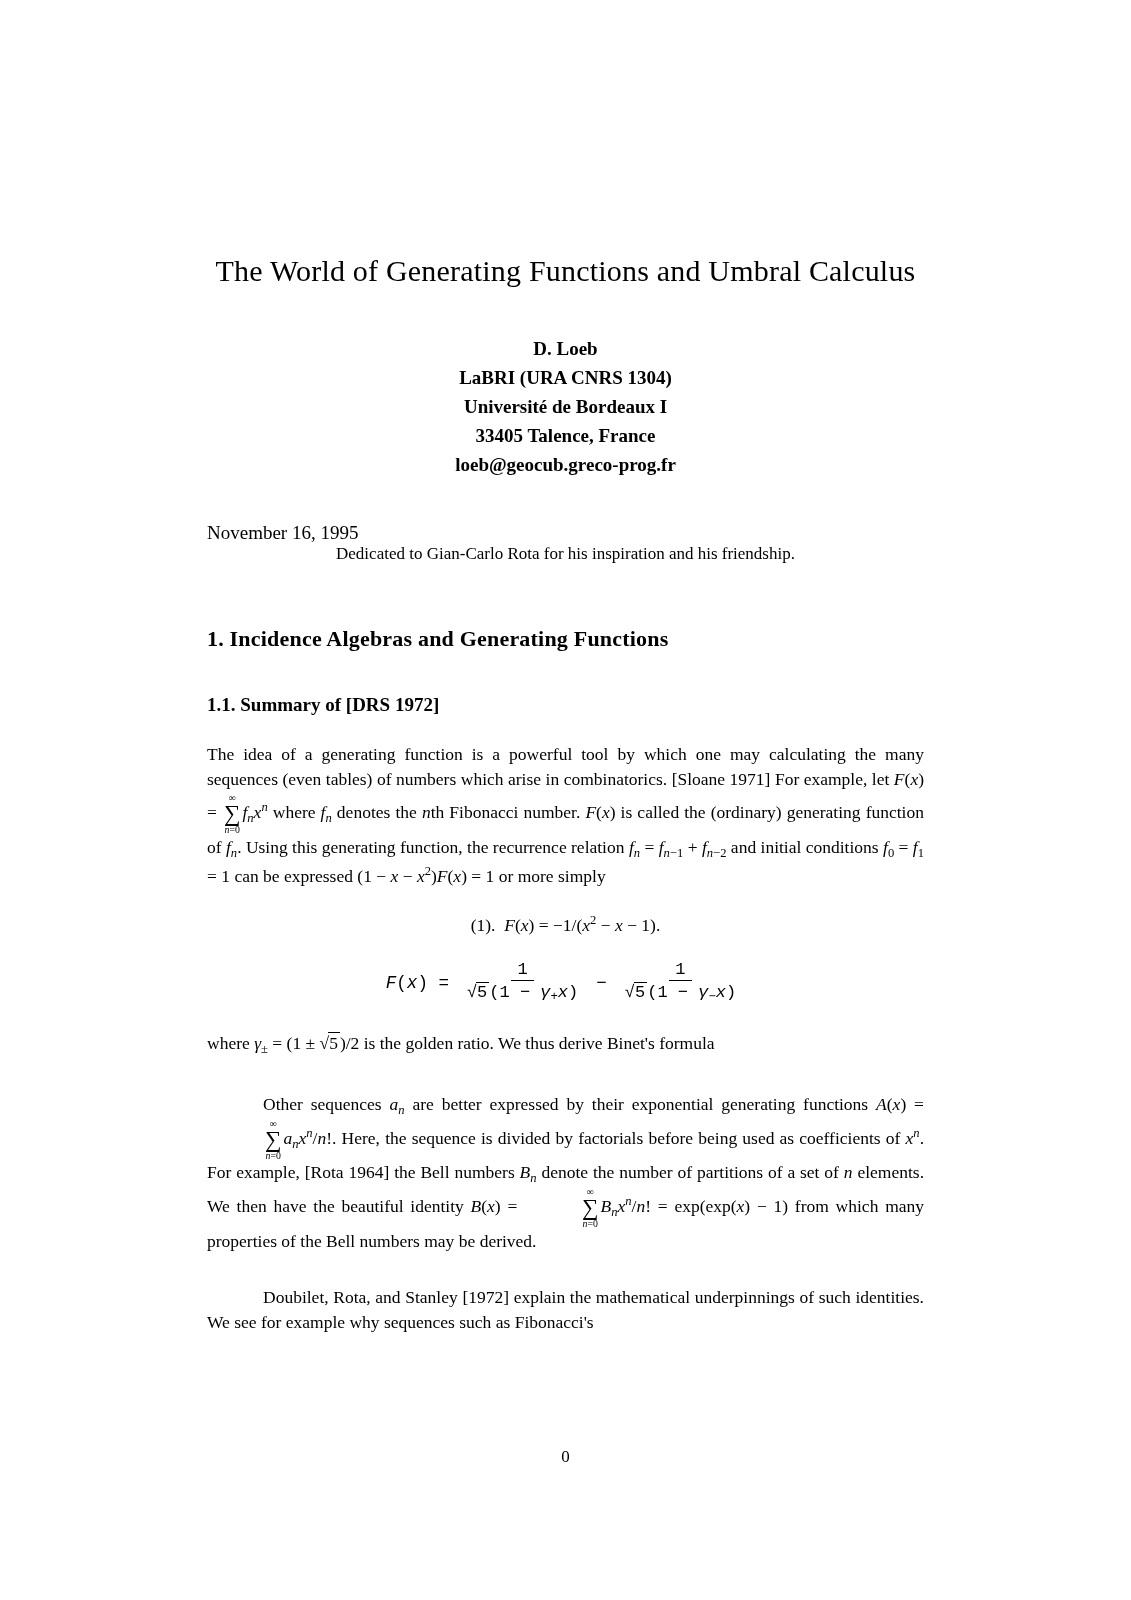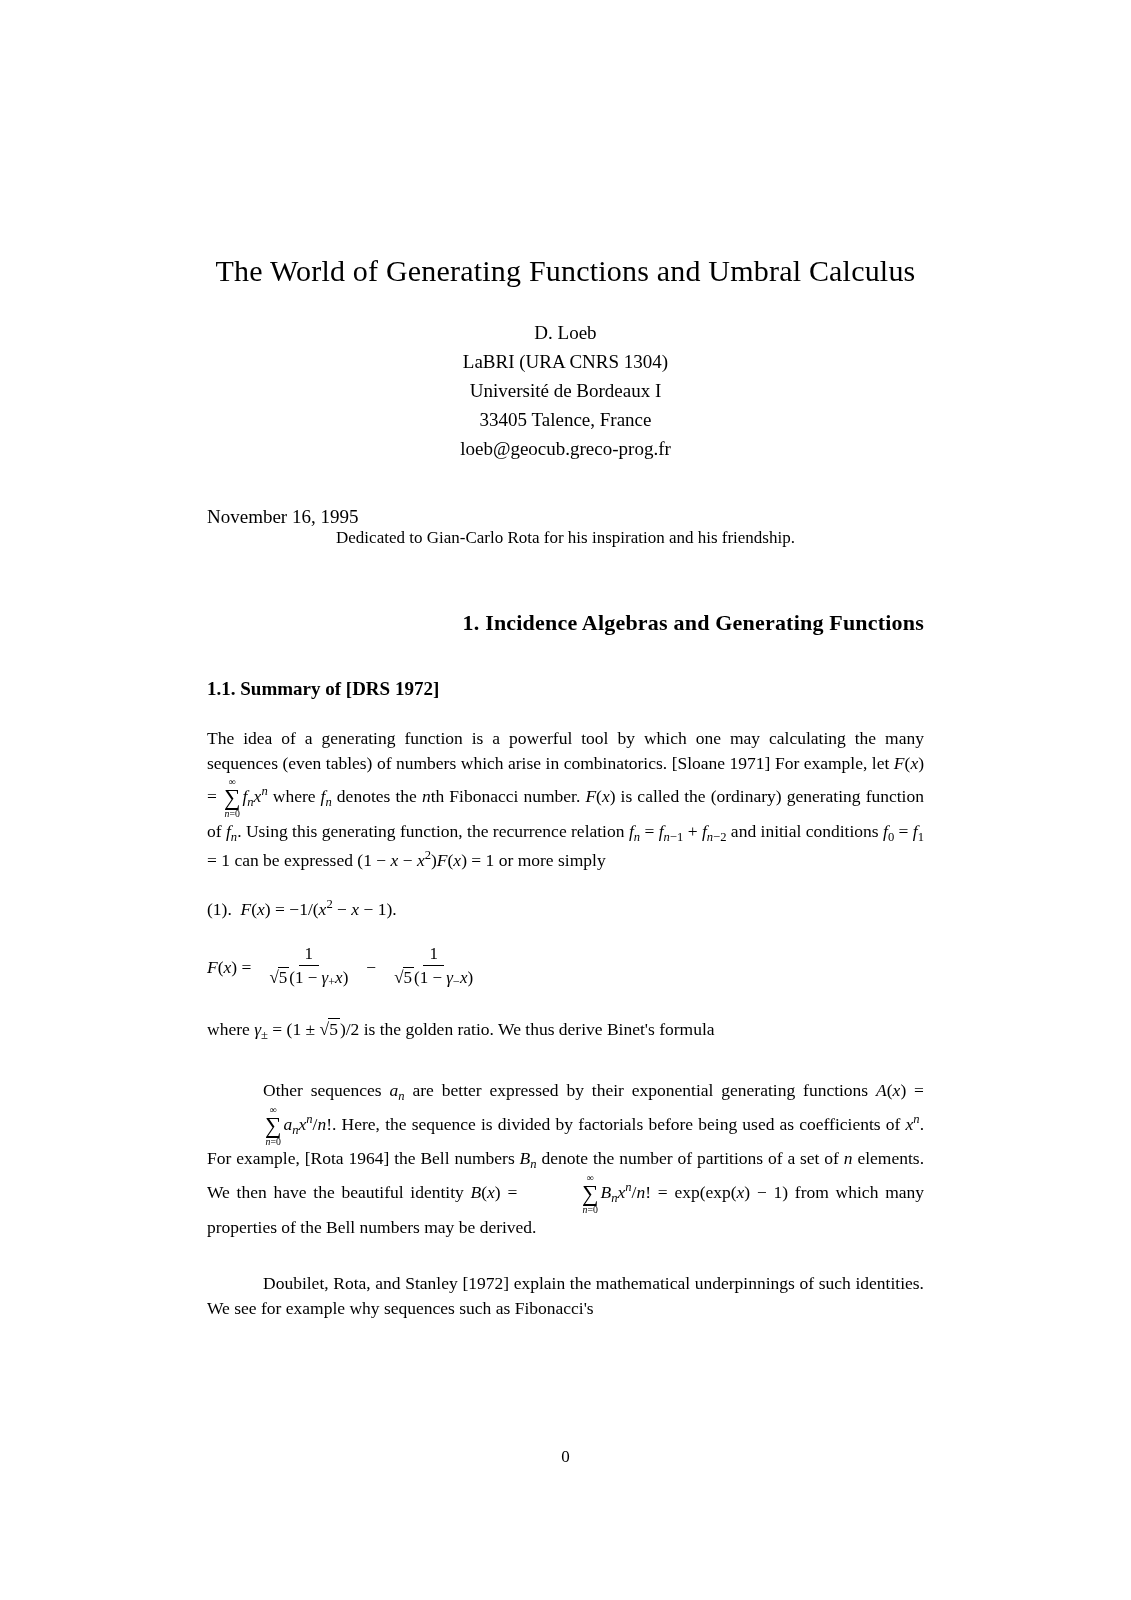--- a/index.html
+++ b/index.html
@@ -34,72 +34,74 @@
     line-height: 1.38;
     text-align: center;
     margin: 0 0 0 0;
     font-weight: normal;
     letter-spacing: 0.2px;
   }
 
   
   .author-block {
     text-align: center;
-    margin-top: 28px;
+    margin-top: 44px;
     font-size: 19px;
     line-height: 1.52;
+    font-weight: bold;
   }
   .author-line { display: block; }
 
   .date-line {
     text-align: left;
     margin-top: 42px;
     font-size: 19px;
   }
 
   .dedication {
     text-align: center;
     font-size: 17px;
   }
 
   
   h2.section {
     font-size: 22px;
     font-weight: bold;
-    margin: 62px 0 0 12px;
+    margin: 62px 0 0 0;
     letter-spacing: 0.2px;
-    text-align: right;
   }
   h3.subsection {
     font-size: 19px;
     font-weight: bold;
     margin: 42px 0 0 0;
   }
 
   
   p.body {
     font-size: 17.5px;
     line-height: 1.47;
     text-align: justify;
     margin: 26px 0 0 0;
     text-indent: 0;
   }
   p.body.indent { text-indent: 56px; }
 
   
   .eq {
+    text-align: center;
     margin: 24px 0 0 0;
     font-size: 17.5px;
   }
   .eq-frac-row {
     display: inline-flex;
     align-items: center;
     justify-content: center;
     gap: 9px;
     font-size: 17.5px;
+    font-family: Liberation Mono, monospace;
   }
   .frac {
     display: inline-flex;
     flex-direction: column;
     align-items: center;
     vertical-align: middle;
     margin: 0 3px;
   }
   .frac .num {
     padding: 0 6px 1px 6px;

